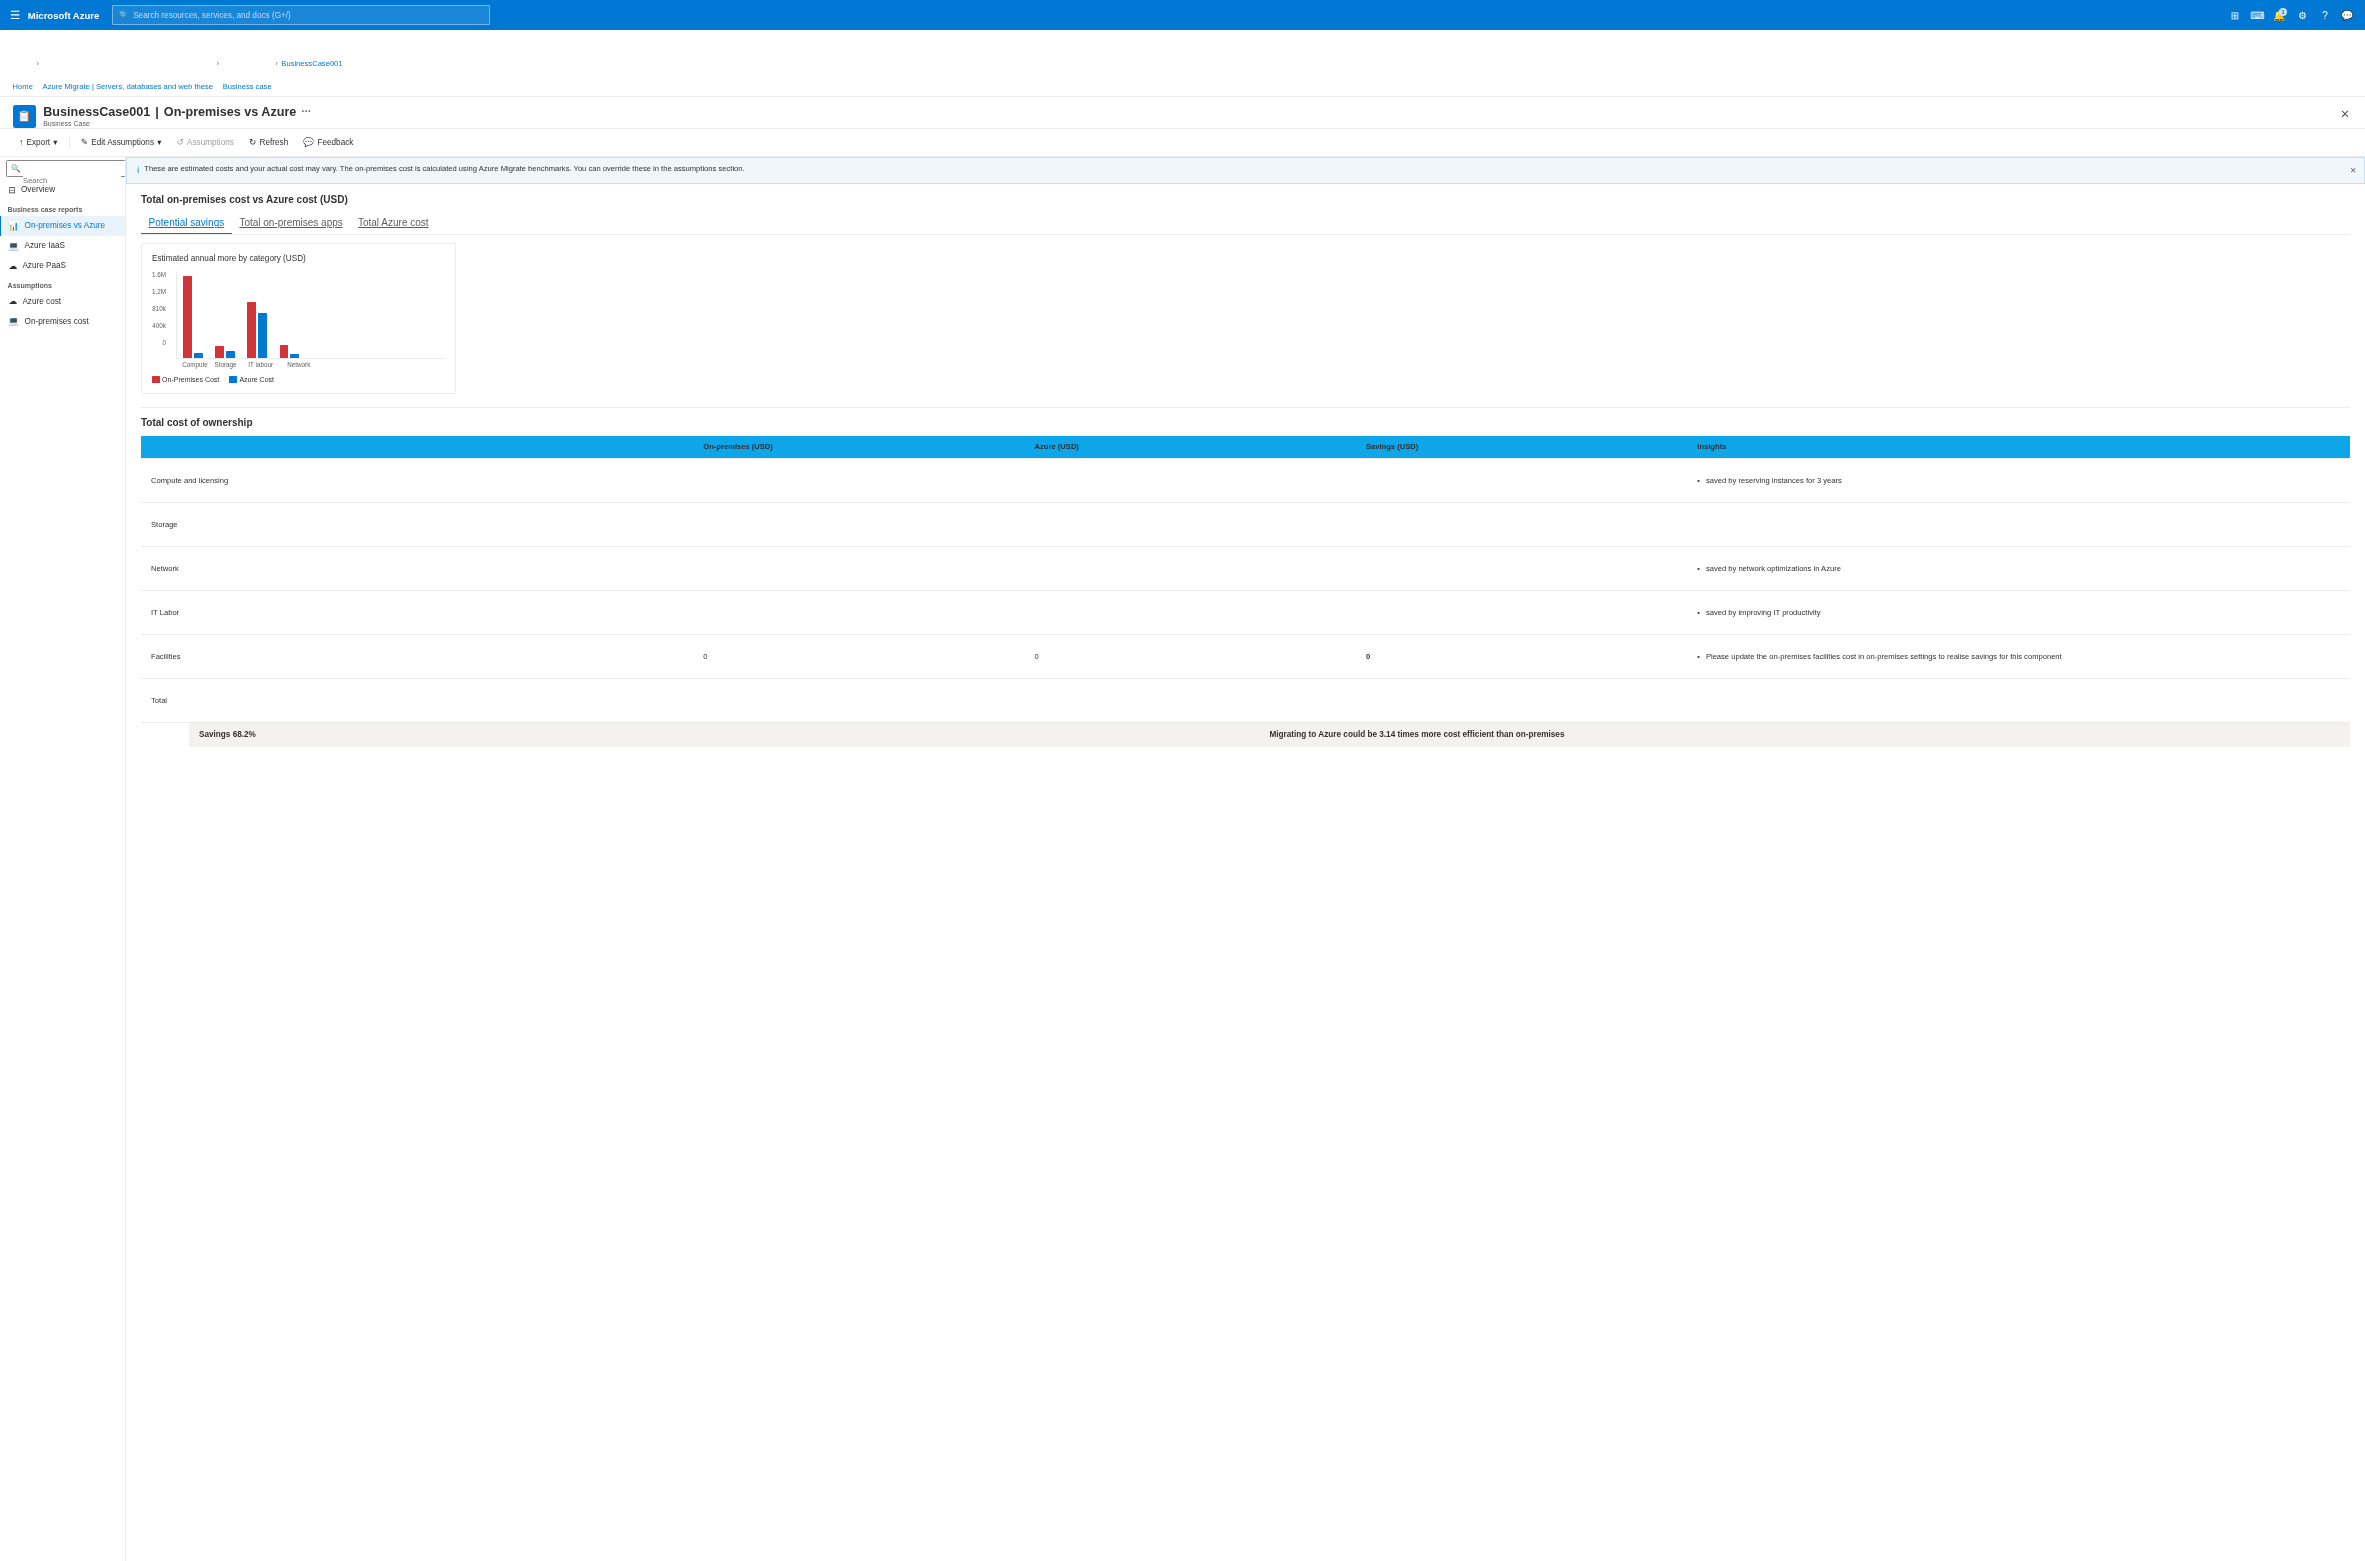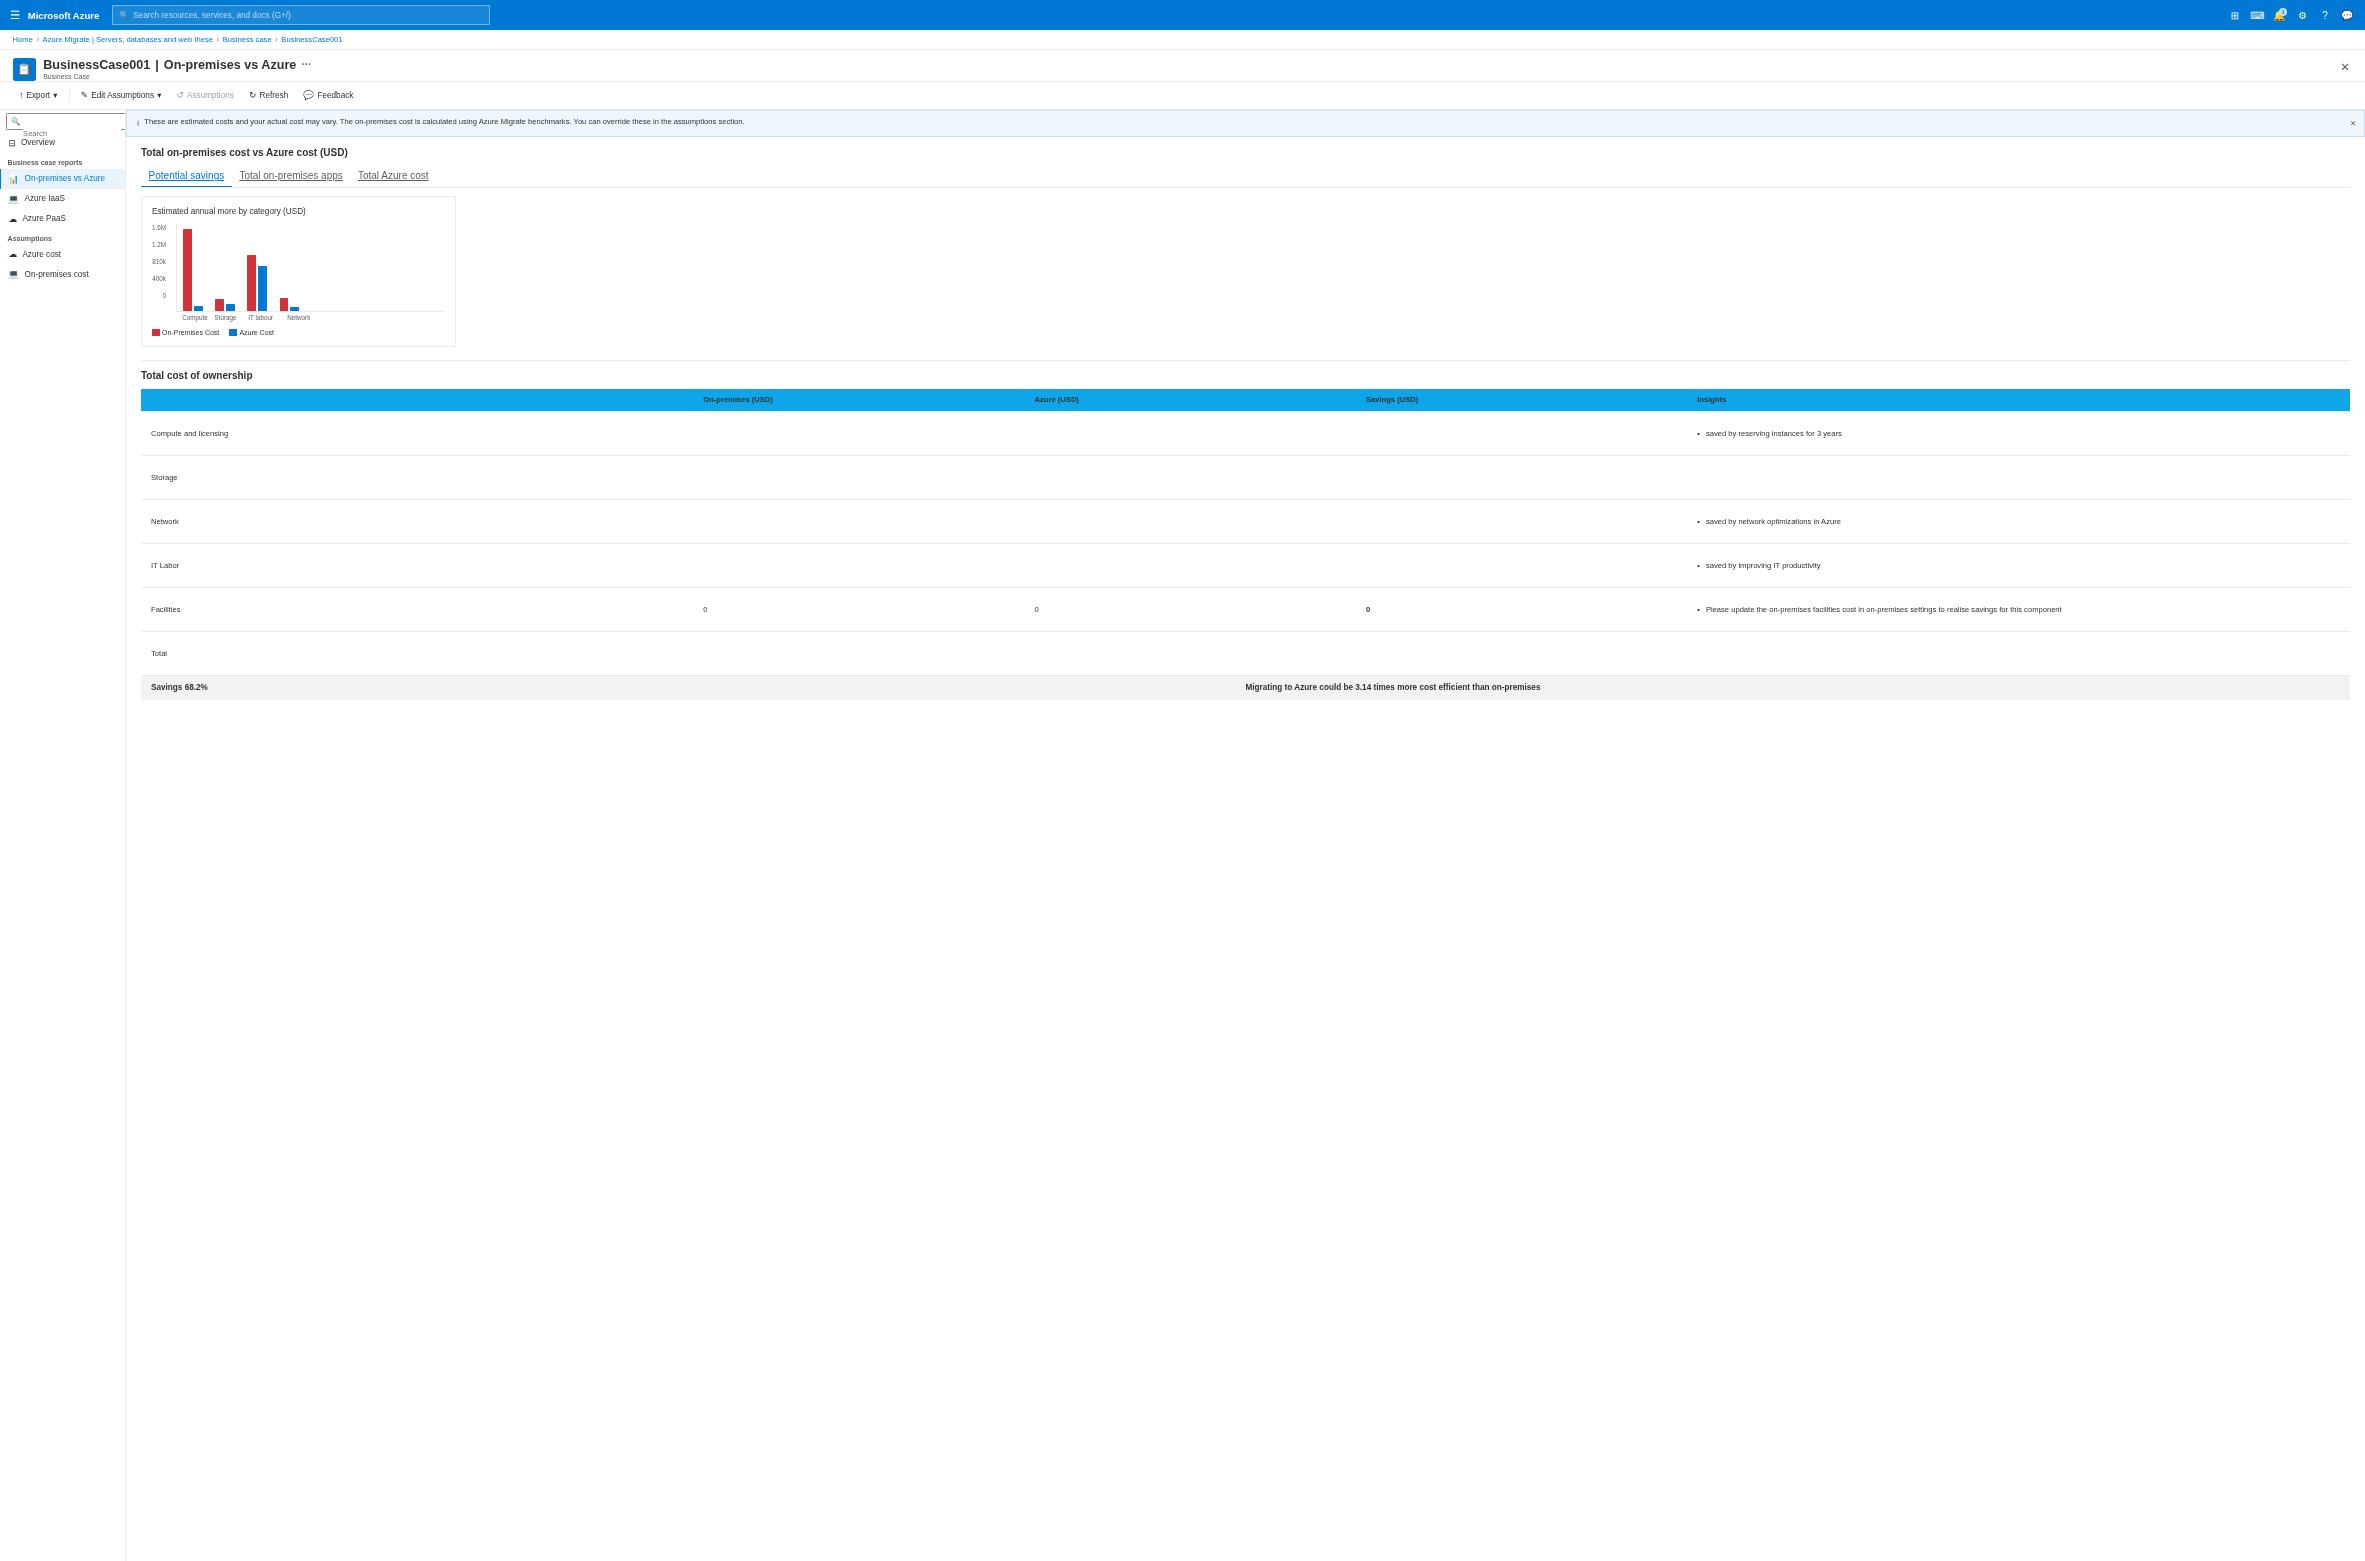--- a/index.html
+++ b/index.html
@@ -60,21 +60,21 @@
     .breadcrumb {
       background: #fff;
       padding: 5px 12.6px;
       display: flex;
       align-items: center;
       gap: 3.8px;
       font-size: 7.6px;
       color: #0078d4;
       border-bottom: 0.6px solid #edebe9;
     }
-    .breadcrumb a { color: #0078d4; text-decoration: none; }
+    .breadcrumb a { color: #0078d4; text-decoration: none; margin-top: 47px; }
     .breadcrumb .sep { color: #605e5c; font-size: 6.3px; }
     .breadcrumb .current { color: #0078d4; }
 
     
     .page-header {
       background: #fff;
       padding: 7.6px 12.6px 0 12.6px;
       display: flex;
       align-items: flex-start;
       justify-content: space-between;
@@ -223,20 +223,21 @@
       border-bottom: 0.6px solid #edebe9;
       color: #323130;
     }
     .tco-table .insights-col { color: #323130; font-size: 7.6px; }
     .bullet { color: #323130; margin-right: 3.8px; }
     .savings-footer {
       background: #f3f2f1;
       padding: 7.6px 10px;
       display: flex;
       gap: 0;
+      margin-left: 48px;
     }
     .savings-footer-left { flex: 1; font-size: 8.2px; font-weight: 600; }
     .savings-footer-right { flex: 1; font-size: 8.2px; font-weight: 600; color: #323130; }
 
     
     .content::-webkit-scrollbar { width: 5px; }
     .content::-webkit-scrollbar-track { background: #f3f2f1; }
     .content::-webkit-scrollbar-thumb { background: #c8c6c4; border-radius: 2.5px; }
 
     .sidebar-top-row {

